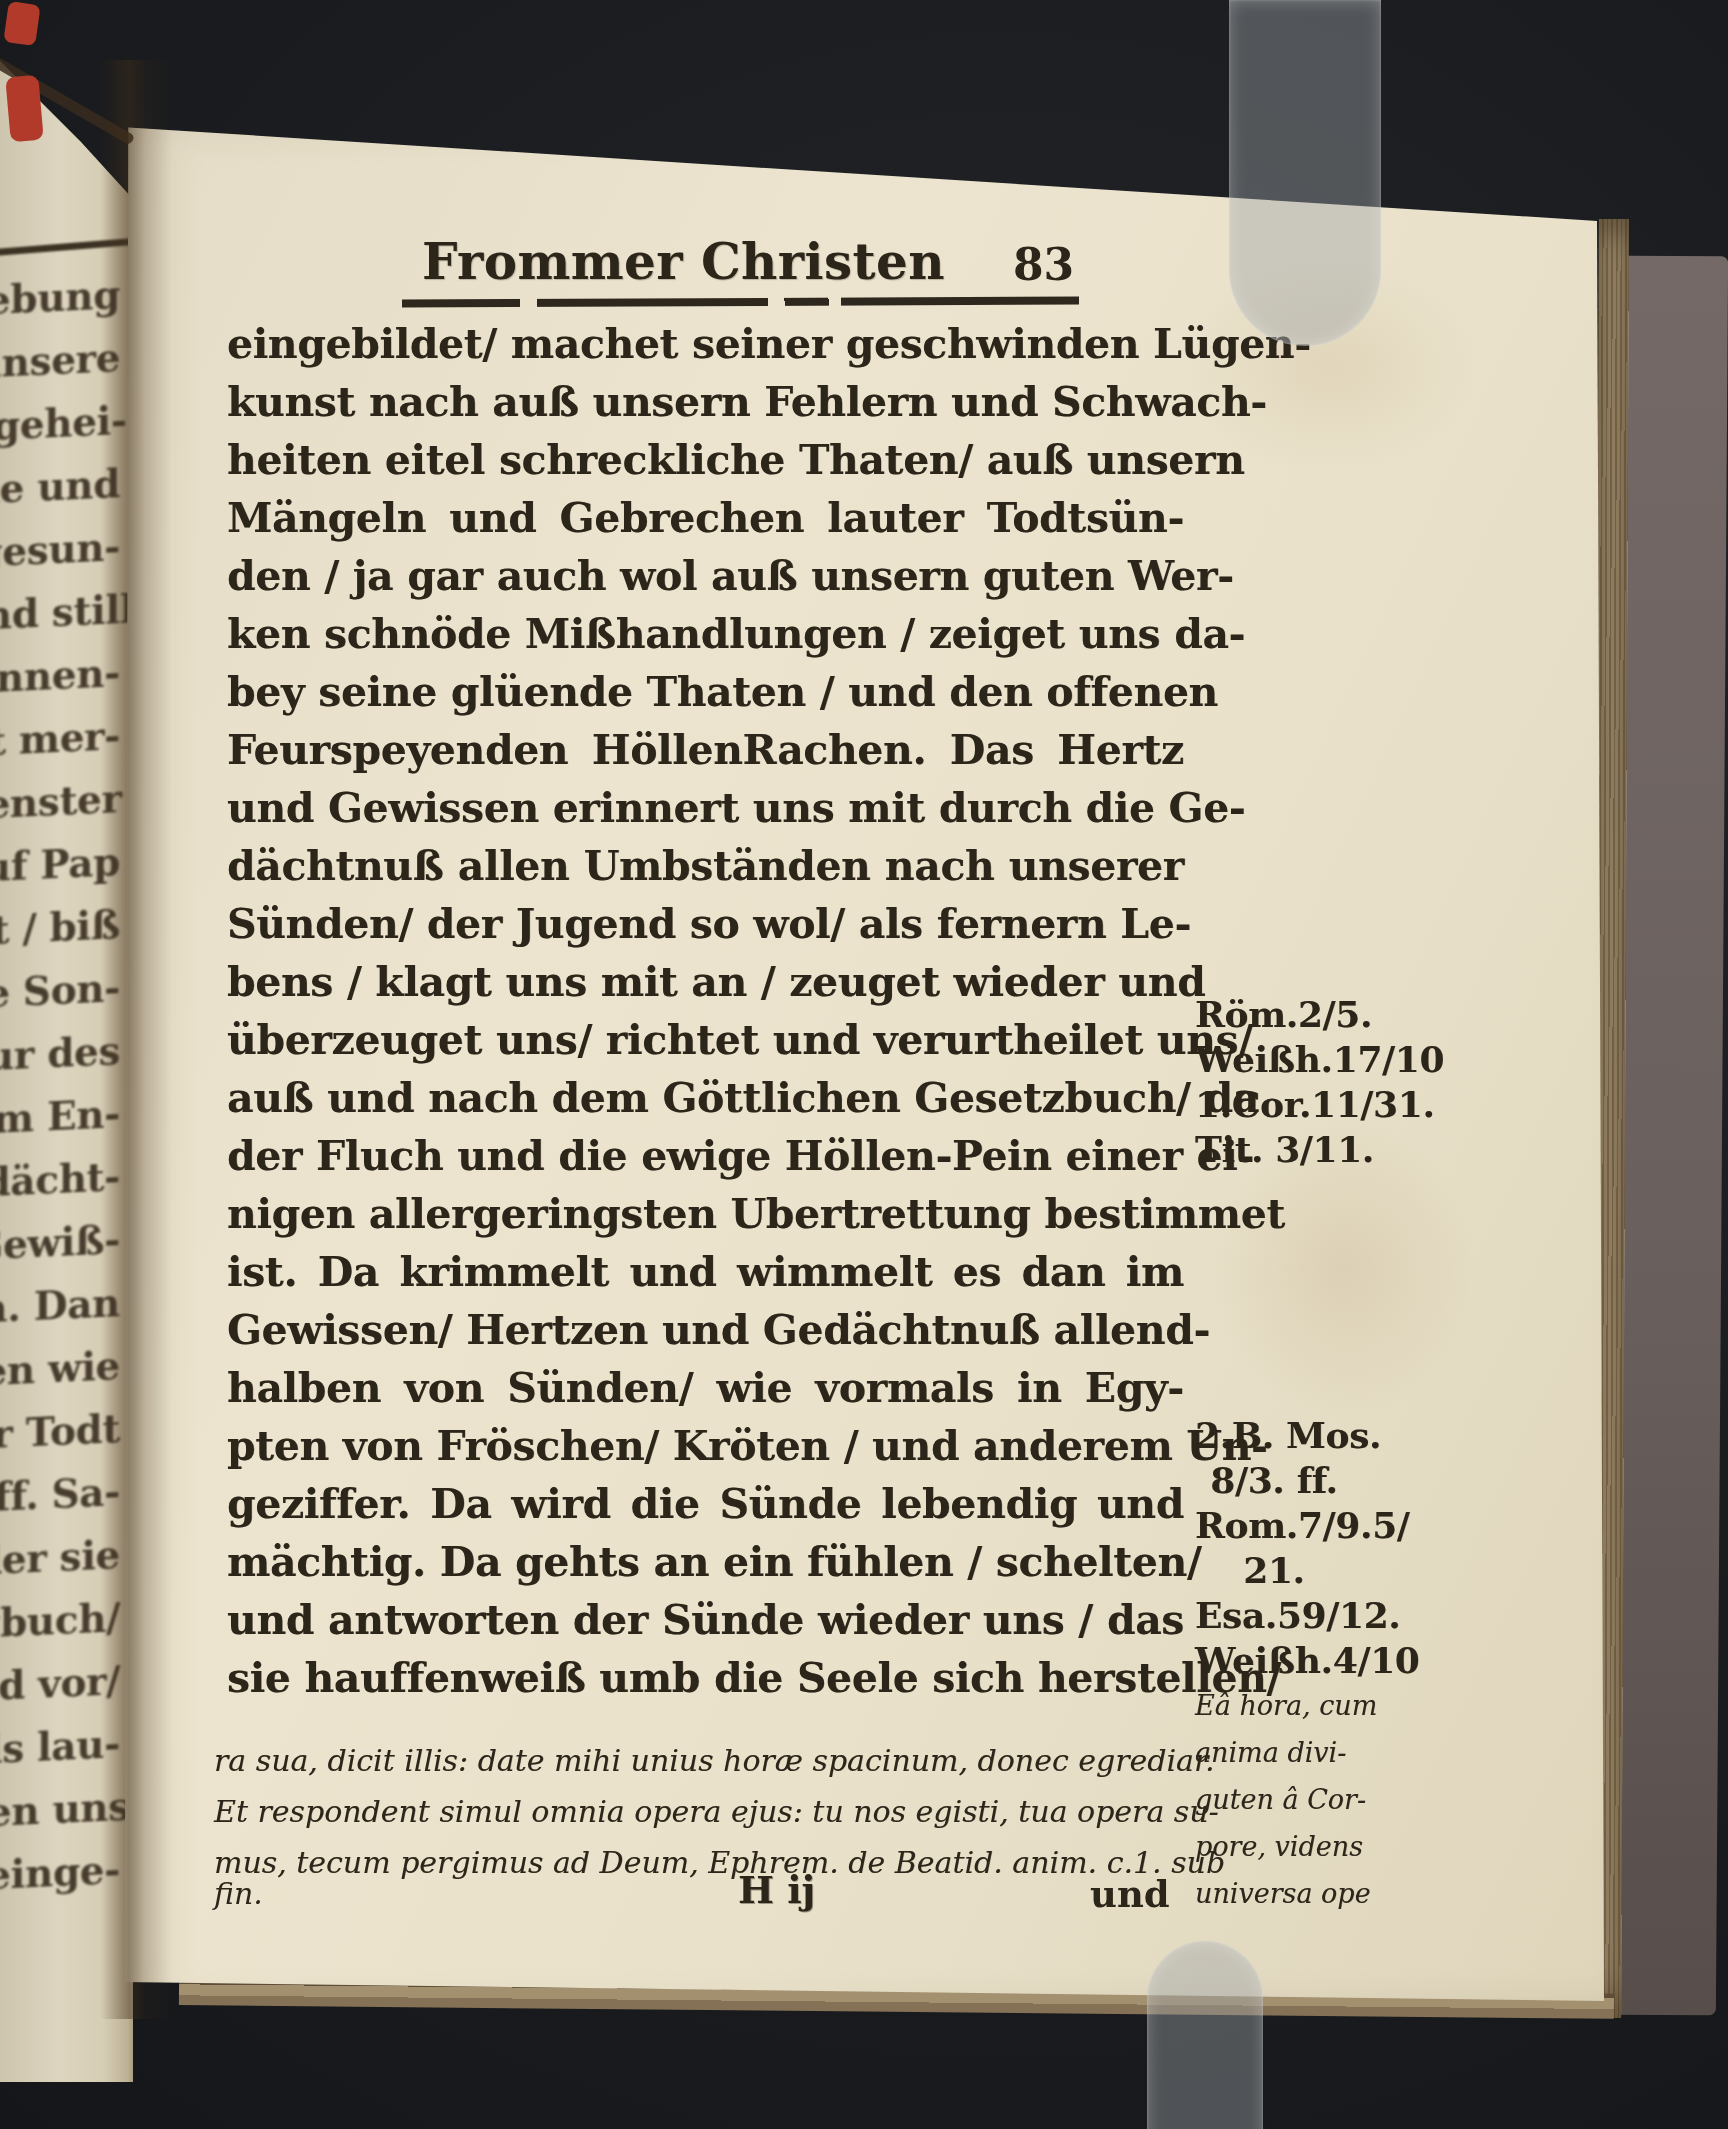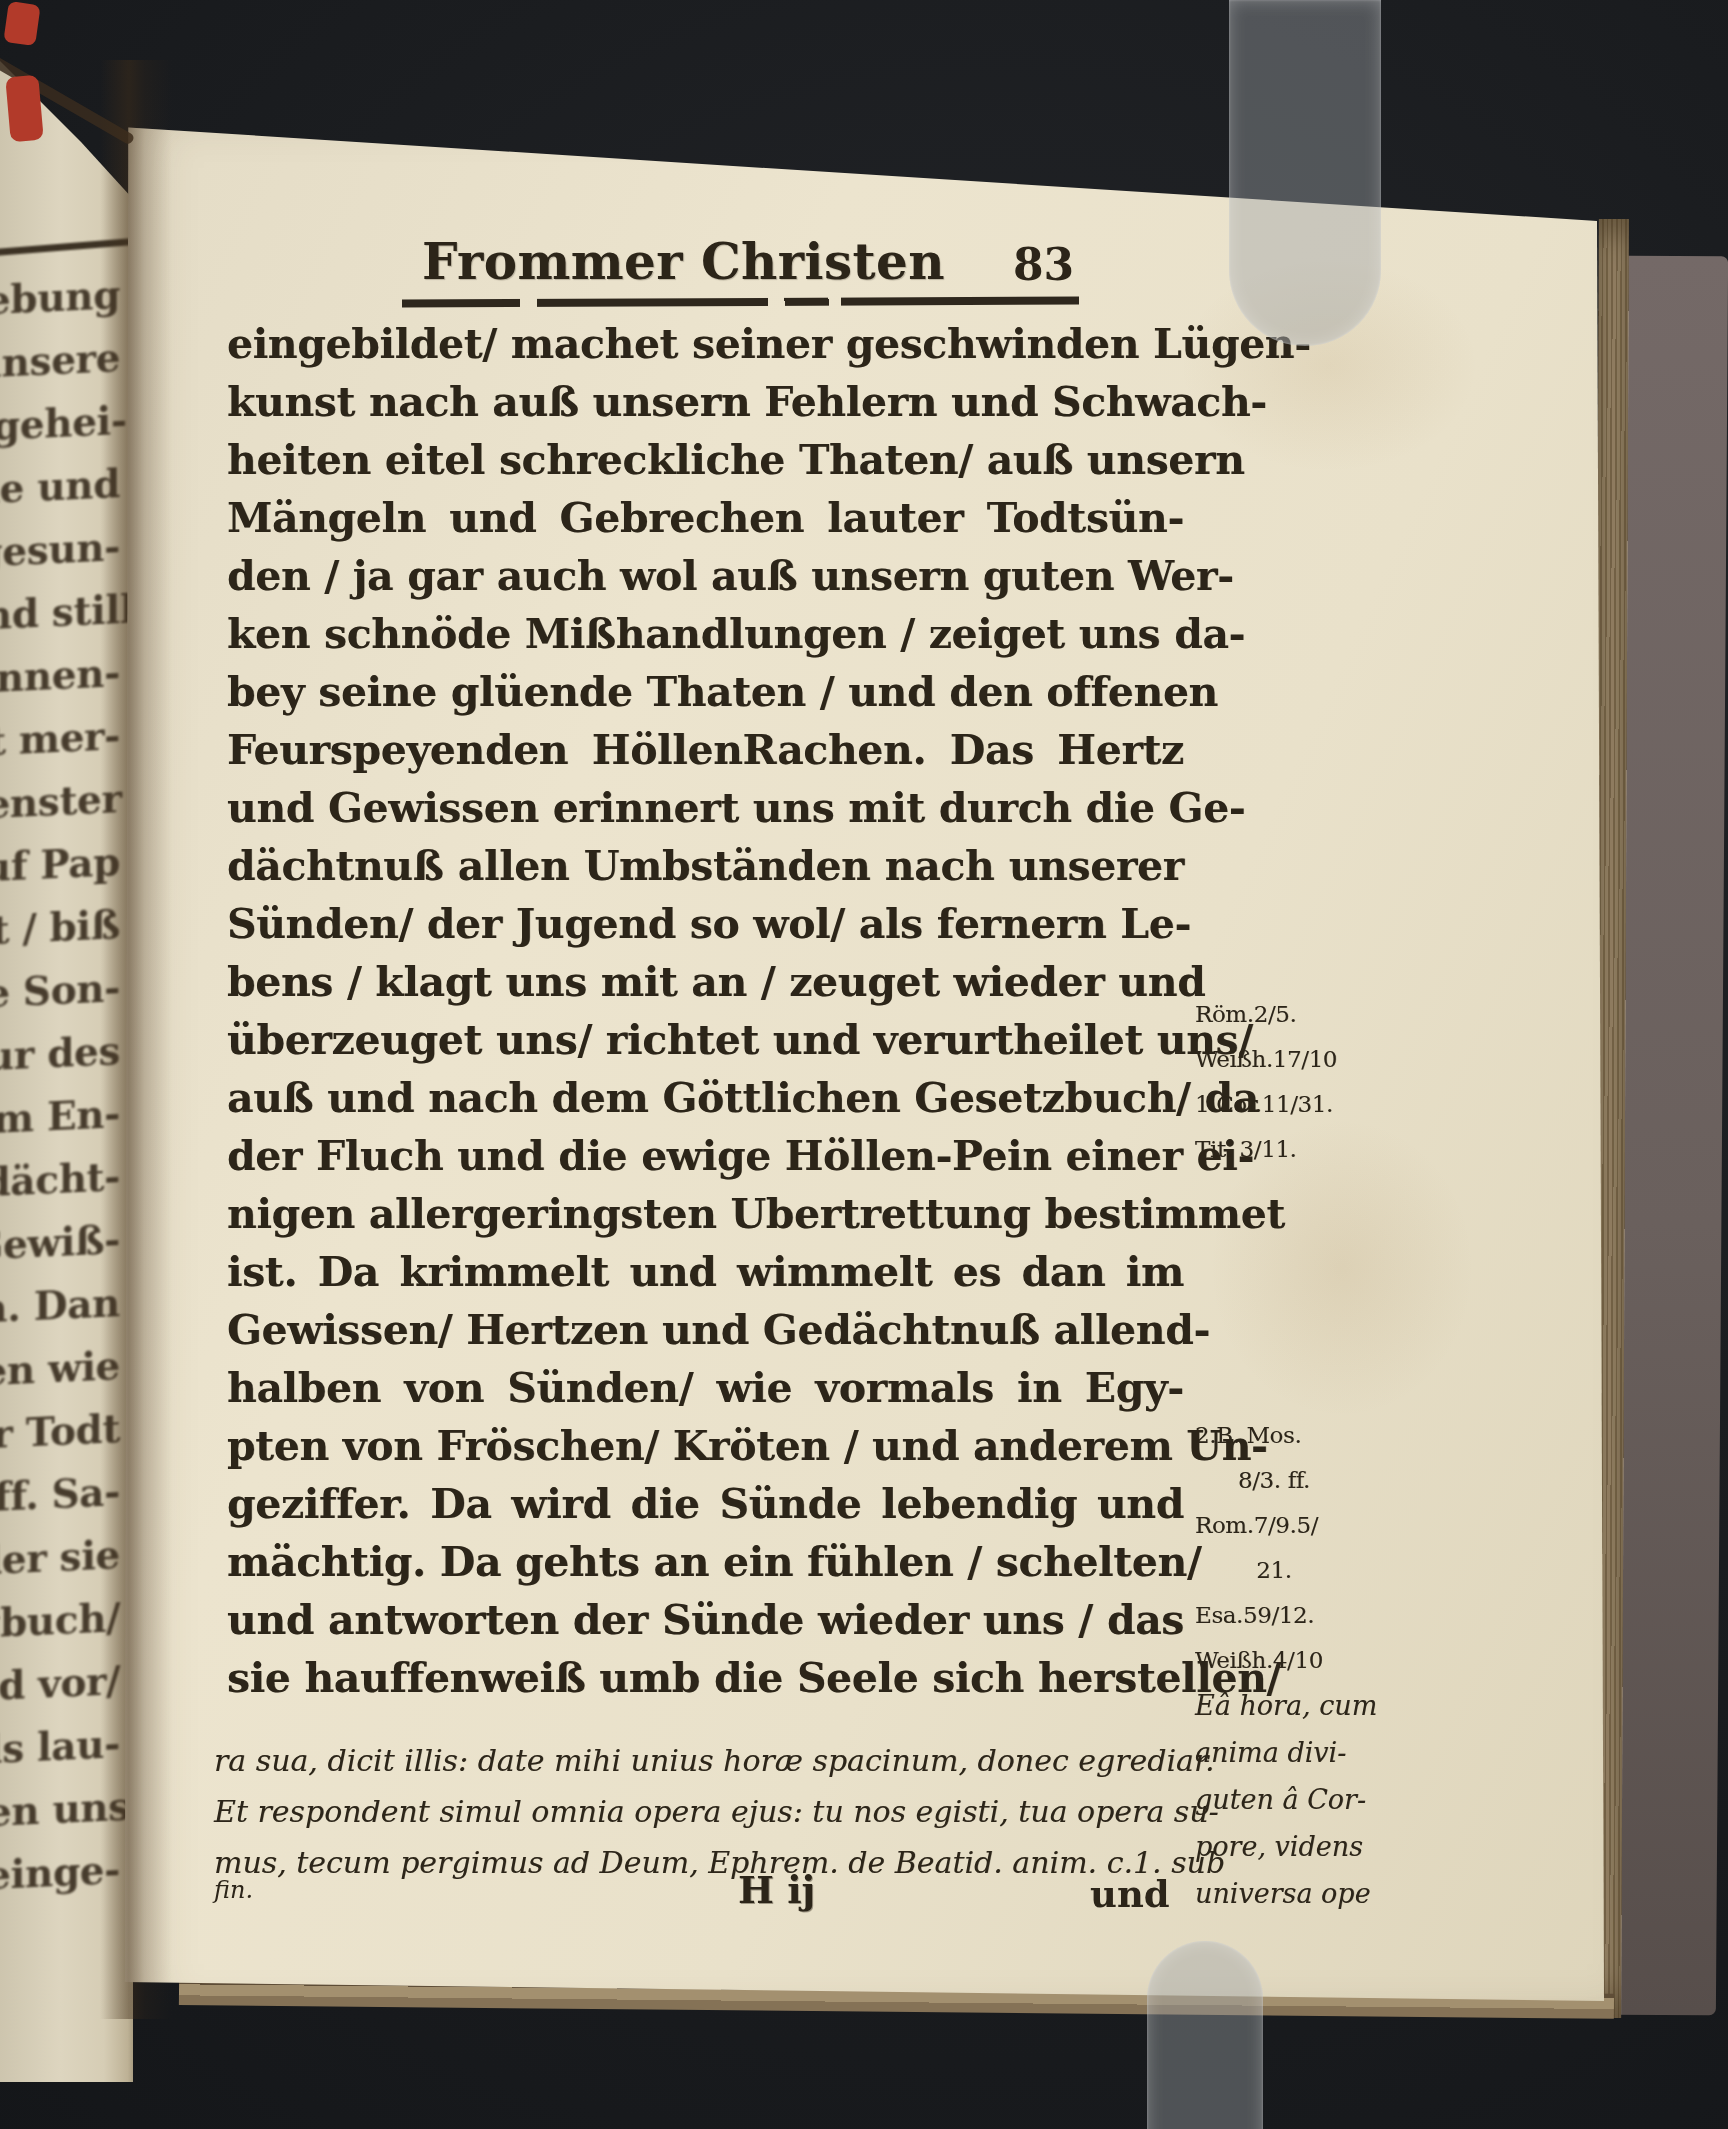--- a/index.html
+++ b/index.html
@@ -65,30 +65,30 @@
 
   .body-text{left:103px;top:197px;width:957px;}
   .bline{position:static;display:block;font-size:41px;font-weight:700;line-height:58px;
     letter-spacing:-0.4px;text-align:justify;text-align-last:justify;white-space:nowrap;
     text-shadow:0.4px 0.4px 0.4px rgba(44,37,25,.35);}
 
   .mnote{left:1071px;width:209px;}
   .mn-b1{top:874px;}
   .mn-b2{top:1295px;}
   .mn-b3{top:1564px;}
-  .mline{position:static;display:block;font-size:23px;font-weight:400;line-height:45px;
+  .mline{position:static;display:block;font-size:36px;font-weight:700;line-height:45px;
     letter-spacing:-0.4px;white-space:nowrap;text-shadow:0.4px 0.4px 0.4px rgba(44,37,25,.3);}
   .mline.ctr{text-align:center;padding-right:51px;}
   .mn-b3 .mline{font-weight:400;font-style:italic;font-size:27px;line-height:47px;letter-spacing:0;}
 
   .footnote{left:90px;top:1617px;width:979px;}
   .fline{position:static;display:block;font-size:30px;font-style:italic;line-height:51px;
     text-align:justify;text-align-last:justify;white-space:nowrap;letter-spacing:0;
     text-shadow:0.4px 0.4px 0.4px rgba(44,37,25,.3);}
-  .fin-label{left:90px;top:1758px;font-size:24px;font-style:italic;}
+  .fin-label{left:90px;top:1758px;font-size:30px;font-style:italic;}
   .sig-mark{left:598px;top:1749px;font-size:38px;font-weight:700;
     text-shadow:0.9px 0.9px 0.4px rgba(44,37,25,.4);margin-left:16px;}
   .catchword{left:966px;top:1754px;font-size:37px;font-weight:700;}
 
   
   .strap{z-index:9;background:rgba(158,163,166,.42);
     box-shadow:inset 0 0 17px rgba(255,255,255,.28), inset 0 0 2.6px rgba(255,255,255,.35);}
   .strap-top{left:1229px;top:0;width:152px;height:346px;border-radius:0 0 76px 76px;}
   .strap-bottom{left:1147px;top:1941px;width:116px;height:219px;border-radius:58px 58px 0 0;}
 

